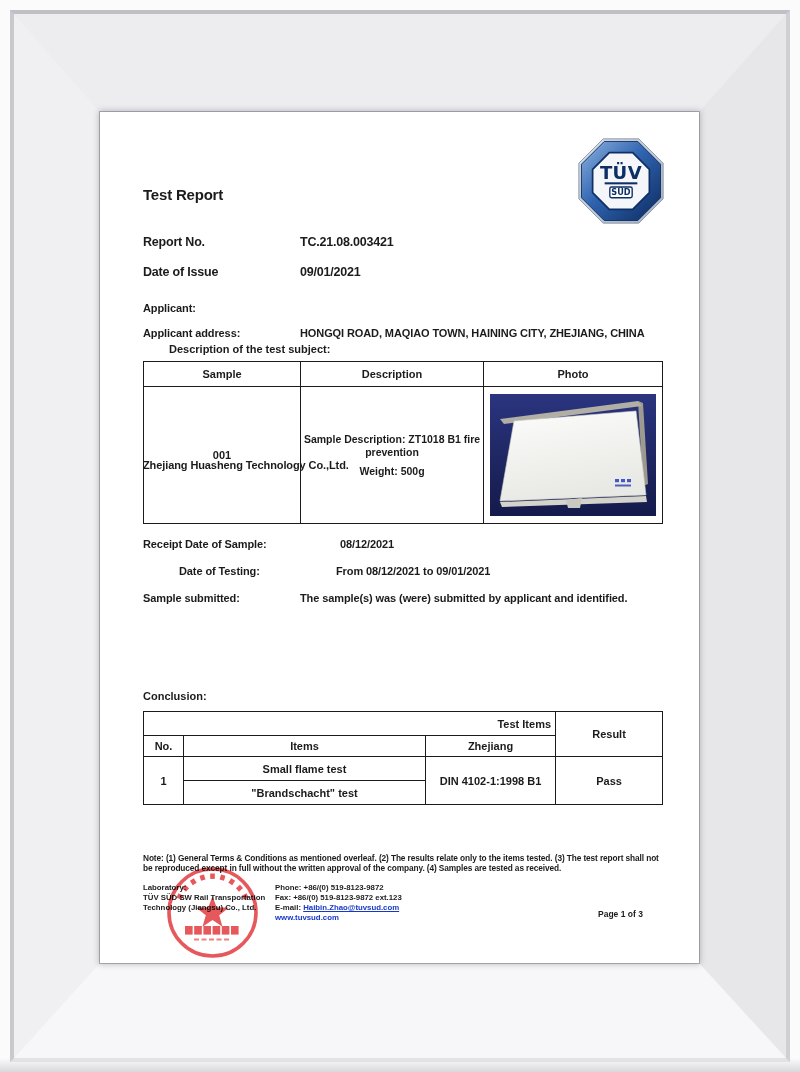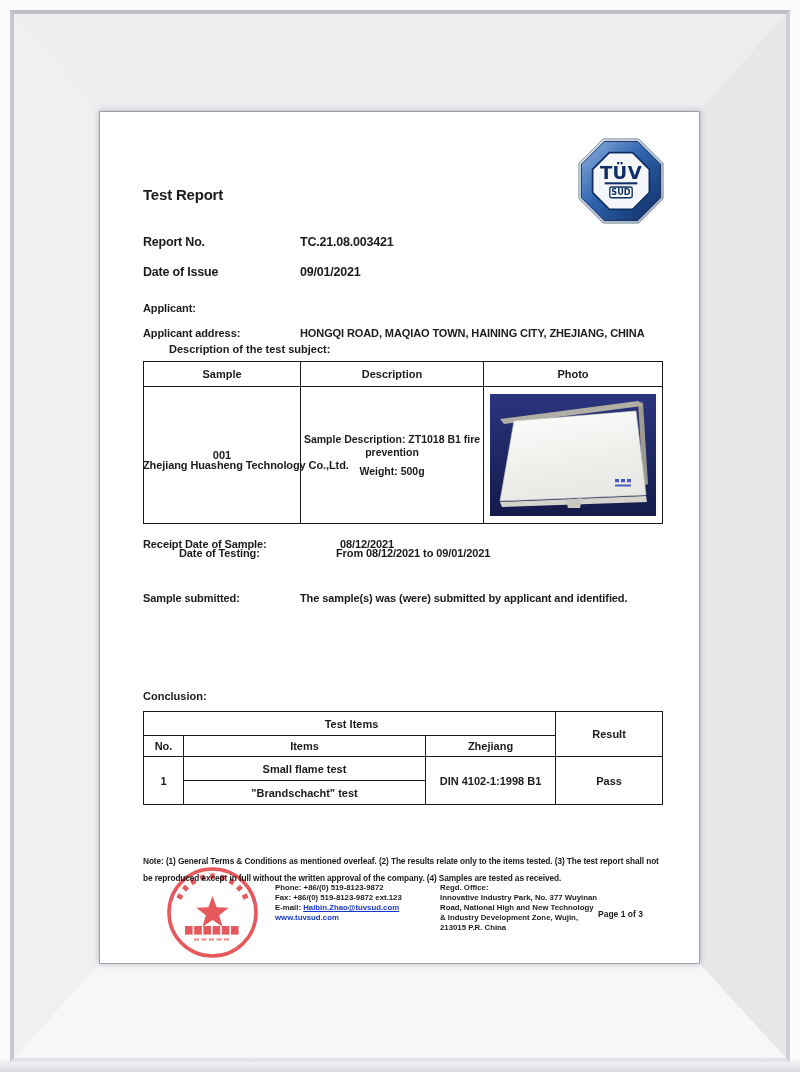--- a/index.html
+++ b/index.html
@@ -47,26 +47,26 @@
   .sample-table .hdr td{height:20px;}
   .sample-table .body-row td{height:132px;}
   .desc-cell p{margin:6px 0;font-size:10.5px;line-height:13px;}
   .photo-cell{padding:4px;}
   .photo-box{width:166px;height:122px;margin:0 auto;display:block;}
 
   
   .conclusion-table{left:43px;top:599px;width:519px;font-size:11px;}
   .conclusion-table,.conclusion-table td{border:1.5px solid #1b1b1d;}
   .conclusion-table td{text-align:center;vertical-align:middle;padding:1px 4px;}
-  .conclusion-table .ti-cell{text-align:center;height:21px;padding-left:8px;}
+  .conclusion-table .ti-cell{text-align:right;height:21px;padding-left:8px;}
   .conclusion-table .sub-hdr td{height:18px;}
   .conclusion-table .item-row td{height:21px;}
 
   
-  .note-block{left:43px;top:741px;width:517px;font-size:8.3px;line-height:17px;
+  .note-block{left:43px;top:741px;width:517px;font-size:8.3px;line-height:10px;
     font-weight:700;letter-spacing:-0.1px;}
   .footer-col{font-size:7.8px;line-height:10px;font-weight:700;}
   .footer-lab{left:43px;top:771px;width:132px;}
   .footer-phone{left:175px;top:771px;width:160px;}
   .footer-regd{left:340px;top:771px;width:158px;}
   .page-num{left:498px;top:797px;font-size:8.5px;}
   .link{color:#1637c8;text-decoration:underline;cursor:pointer;}
   .link.plain{text-decoration:none;}
 
   
@@ -171,21 +171,21 @@
             </svg>
           </td>
         </tr>
       </tbody>
         </table>
 
       <div class="abs row info-row" style="left:43px;top:416px;width:519px;gap:40px;">
         <span class="lbl">Receipt Date of Sample:</span>
         <span>08/12/2021</span>
       </div>
-      <div class="abs row info-row" style="left:43px;top:425px;width:519px;padding-left:36px;">
+      <div class="abs row info-row" style="left:43px;top:443px;width:519px;padding-left:36px;">
         <span class="lbl">Date of Testing:</span>
         <span>From 08/12/2021 to 09/01/2021</span>
       </div>
       <div class="abs row info-row" style="left:43px;top:470px;width:540px;">
         <span class="lbl">Sample submitted:</span>
         <span>The sample(s) was (were) submitted by applicant and identified.</span>
       </div>
 
       <div class="abs section-heading" style="left:43px;top:578px;">Conclusion:</div>
 
@@ -213,32 +213,32 @@
           <td rowspan="2">Pass</td>
         </tr>
         <tr class="item-row">
           <td>"Brandschacht" test</td>
         </tr>
       </tbody>
         </table>
 
       <div class="abs note-block">Note: (1) General Terms &amp; Conditions as mentioned overleaf. (2) The results relate only to the items tested. (3) The test report shall not be reproduced except in full without the written approval of the company. (4) Samples are tested as received.</div>
 
+      <div class="abs footer-col footer-lab">
+        <div>Laboratory:</div>
+        <div>TÜV SÜD SW Rail Transportation Technology (Jiangsu) Co., Ltd.</div>
+      </div>
       <div class="abs footer-col footer-phone">
         <div>Phone: +86/(0) 519-8123-9872</div>
         <div>Fax: +86/(0) 519-8123-9872 ext.123</div>
         <div>
           <span>E-mail:</span>
           <span class="link">Haibin.Zhao@tuvsud.com</span>
         </div>
         <div class="link plain">www.tuvsud.com</div>
-      </div>
-      <div class="abs footer-col footer-regd">
-        <div>Regd. Office:</div>
-        <div>Innovative Industry Park, No. 377 Wuyinan Road, National High and New Technology &amp; Industry Development Zone, Wujin, 213015 P.R. China</div>
       </div>
       <div class="abs page-num">Page 1 of 3</div>
 
       <svg class="abs seal" viewBox="0 0 97 97">
         <g fill="#e03438" opacity="0.82">
           <circle cx="48.5" cy="48.5" r="43.5" fill="none" stroke="#e03438" stroke-width="3.6"></circle>
           <polygon points="48.5,32 52.6,43.3 64.7,43.7 55.2,51.2 58.5,62.8 48.5,56 38.5,62.8 41.8,51.2 32.3,43.7 44.4,43.3"></polygon>
           <g>
             <rect x="46.2" y="9.5" width="4.6" height="5.4" transform="rotate(-64 48.5 48.5)"></rect>
             <rect x="46.2" y="9.5" width="4.6" height="5.4" transform="rotate(-48 48.5 48.5)"></rect>

